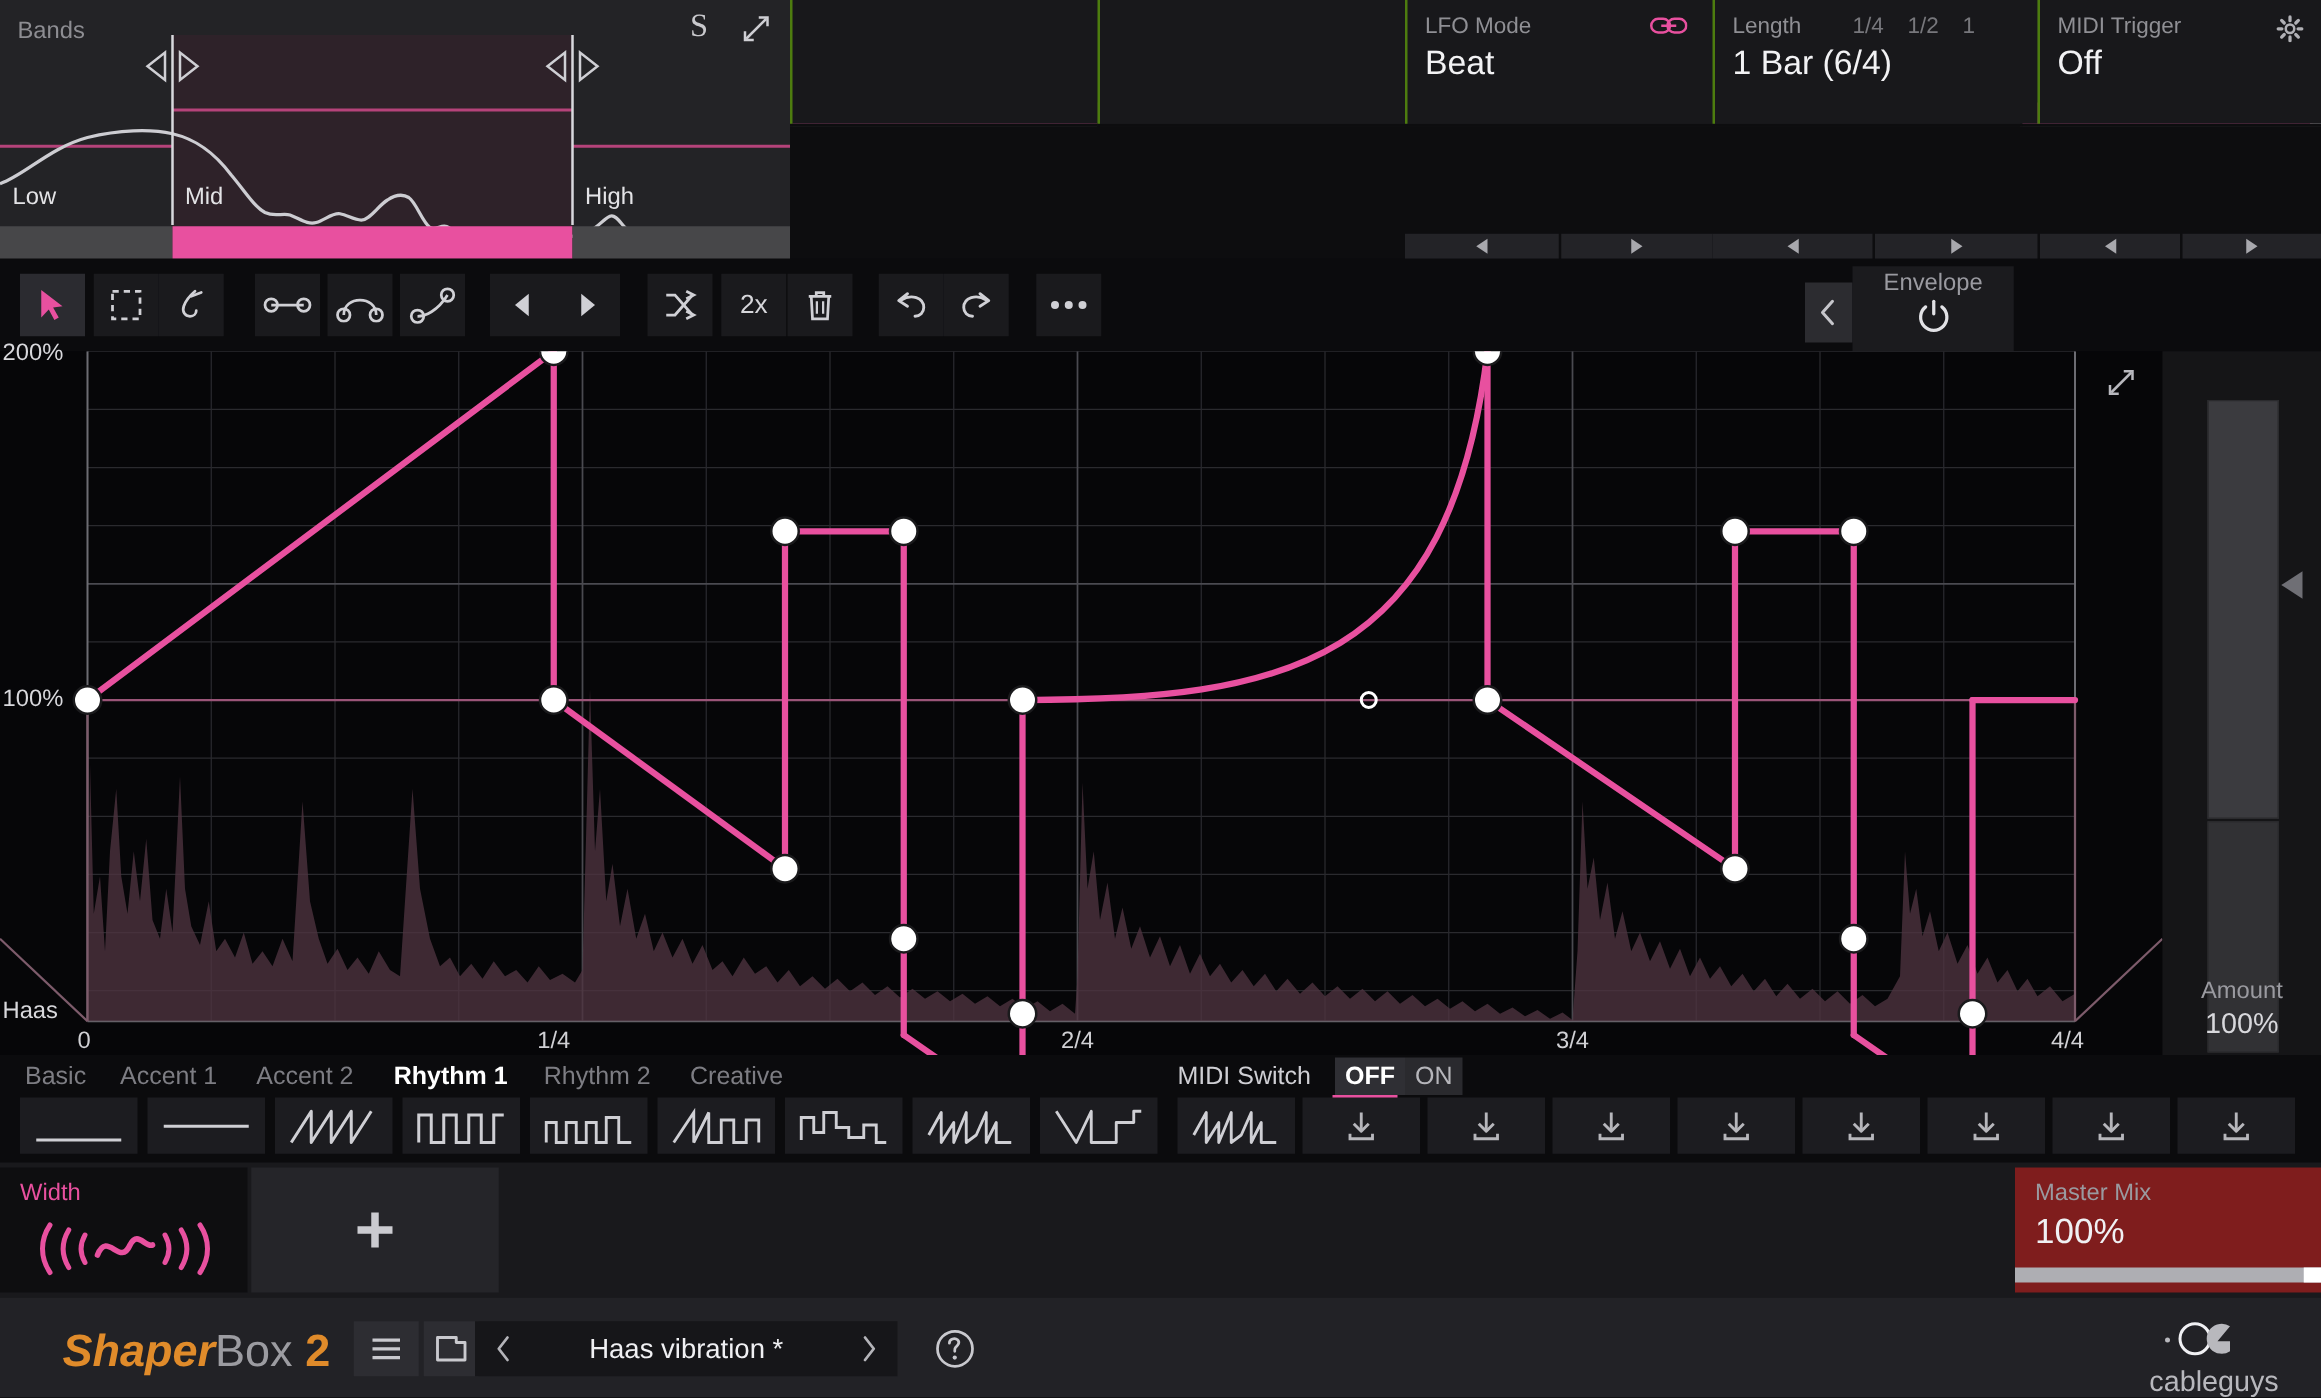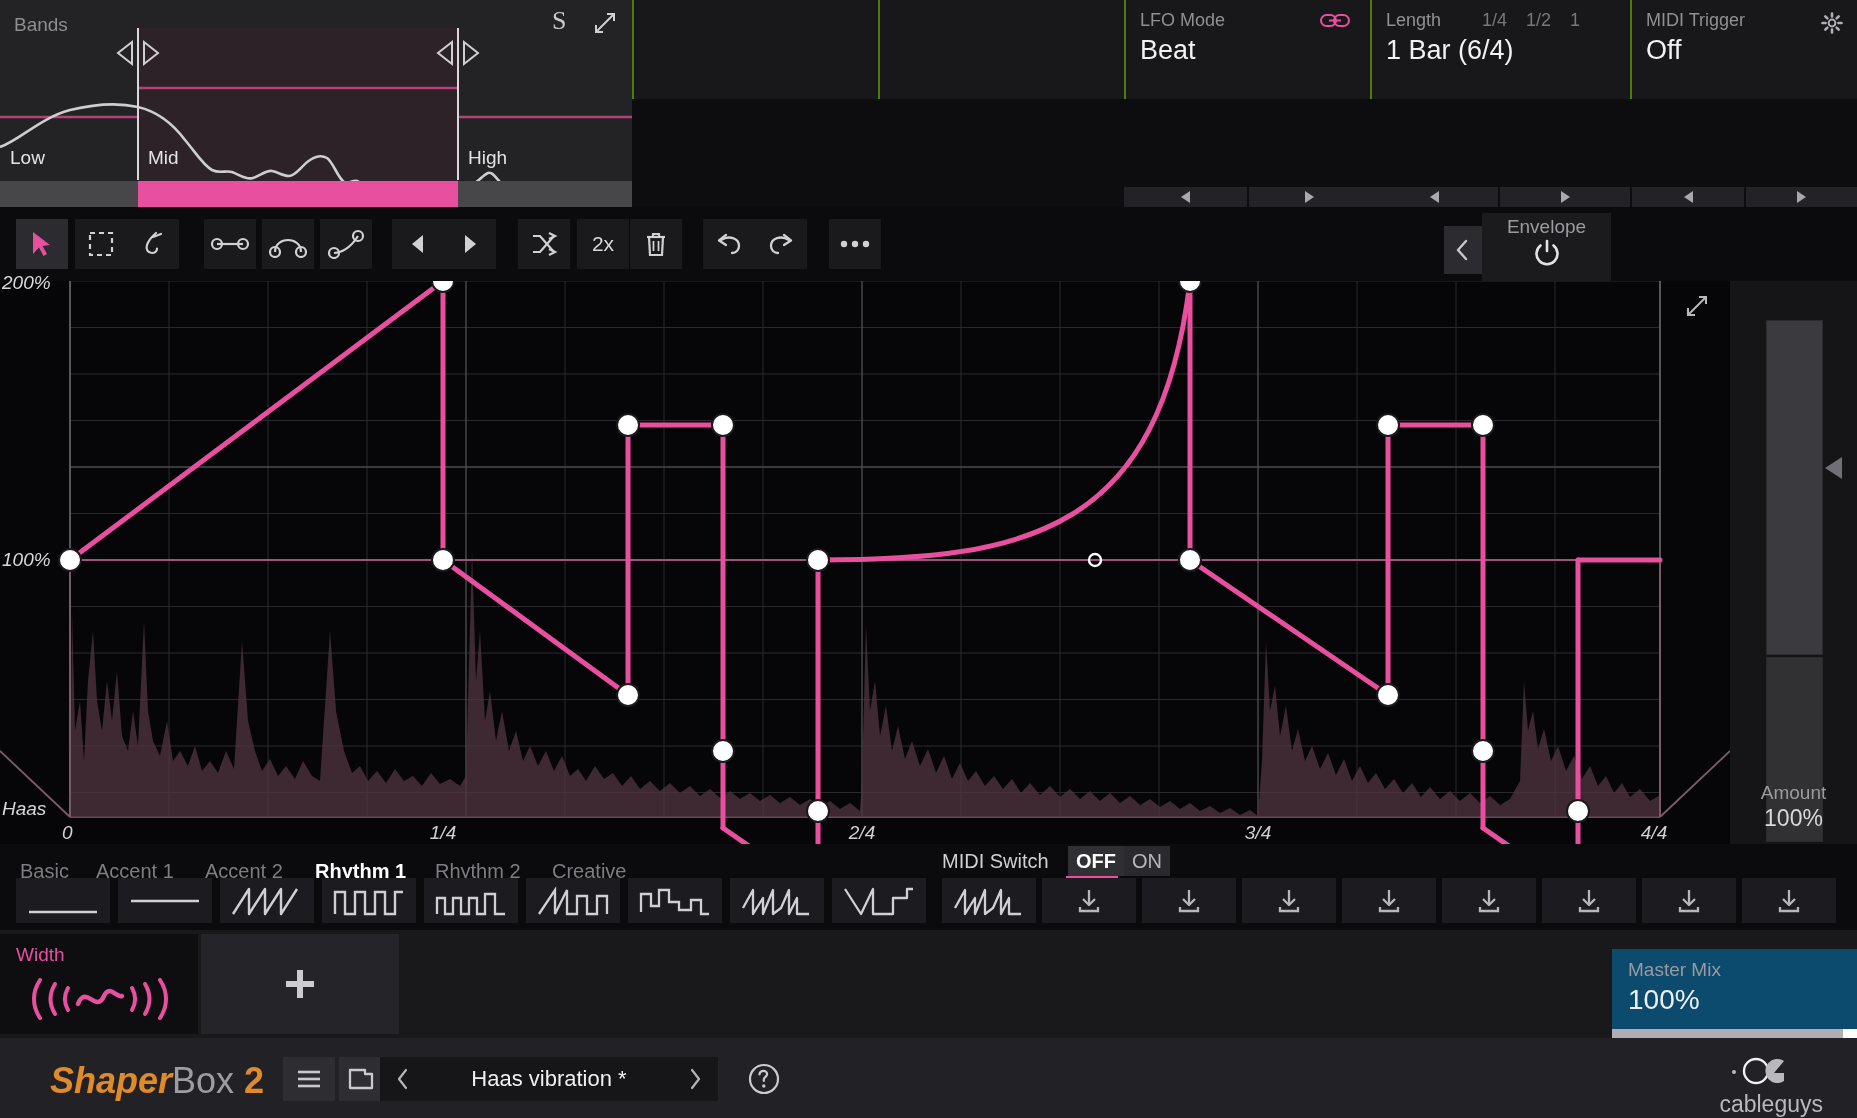--- a/index.html
+++ b/index.html
@@ -111,21 +111,20 @@
   .env-head {
     position: absolute; right: 0; top: 213px; width: 129px; height: 68px;
     background: #1b1b1e; text-align: center;
   }
   .env-head .t { font-size: 19px; color: #9a9aa0; display:block; margin-top: 3px; }
 
   
   .graph-wrap {
     position: absolute; left: 0; top: 281px; width: 1730px; height: 563px;
     background: #060608;
-    font-style: italic;
   }
   .graph-right-panel {
     position: absolute; left: 1730px; top: 281px; width: 127px; height: 563px;
     background: #151517;
   }
   .amount-slider-top {
     position: absolute; left: 36px; top: 39px; width: 57px; height: 335px;
     background: #3b3b3f; border: 1px solid #2a2a2d;
   }
   .amount-slider-bot {
@@ -149,21 +148,21 @@
   .x-lbl { position: absolute; font-size: 19px; color: #d0d0d4; }
   .graph-svg { position: absolute; left: 0; top: 0; }
   .graph-expand { position: absolute; right: 20px; top: 12px; width: 26px; height: 26px; }
 
   
   .preset-strip {
     position: absolute; left: 0; top: 844px; width: 1857px; height: 86px;
     background: #0b0b0d;
   }
   .ptab {
-    position: absolute; top: 16px; font-size: 20px; color: #7d7d83; text-align: center;
+    position: absolute; top: 6px; font-size: 20px; color: #7d7d83; text-align: center;
   }
   .ptab.active { color: #ffffff; font-weight: bold; }
   .pthumb {
     position: absolute; top: 34px; width: 94px; height: 45px;
     background: #1c1c20; display:flex; align-items:center; justify-content:center;
   }
   .midi-switch-lbl { position: absolute; left: 942px; top: 6px; font-size: 20px; color: #cfcfd4; }
   .ms-opt {
     position: absolute; top: 2px; height: 30px; padding: 0 8px;
     font-size: 20px; display:flex; align-items:center; justify-content:center;
@@ -180,22 +179,22 @@
   .mod-slot {
     position: absolute; top: 4px; width: 198px; height: 100px;
     background: #0e0e10;
   }
   .mod-name { position: absolute; left: 16px; top: 10px; font-size: 19px; color: #e8509f; }
   .mod-add {
     position: absolute; left: 201px; top: 4px; width: 198px; height: 100px;
     background: #252529; display:flex; align-items:center; justify-content:center;
   }
   .master-mix {
-    position: absolute; left: 1612px; top: 19px; width: 245px; height: 100px;
-    background: #0c4a6e;
+    position: absolute; left: 1612px; top: 4px; width: 245px; height: 100px;
+    background: #7f1d1d;
   }
   .mm-cap { position: absolute; left: 16px; top: 10px; font-size: 19px; color: #9a9aa0; }
   .mm-val { position: absolute; left: 16px; top: 35px; font-size: 28px; color: #f0f0f3; }
   .mm-bar { position: absolute; left: 0; bottom: 8px; width: 245px; height: 12px; background: #aeaeb3; }
   .mm-bar-knob { position: absolute; right: 0; bottom: 8px; width: 14px; height: 12px; background: #ffffff; }
 
   
   .footer {
     position: absolute; left: 0; top: 1038px; width: 1857px; height: 80px;
     background: #222226;

